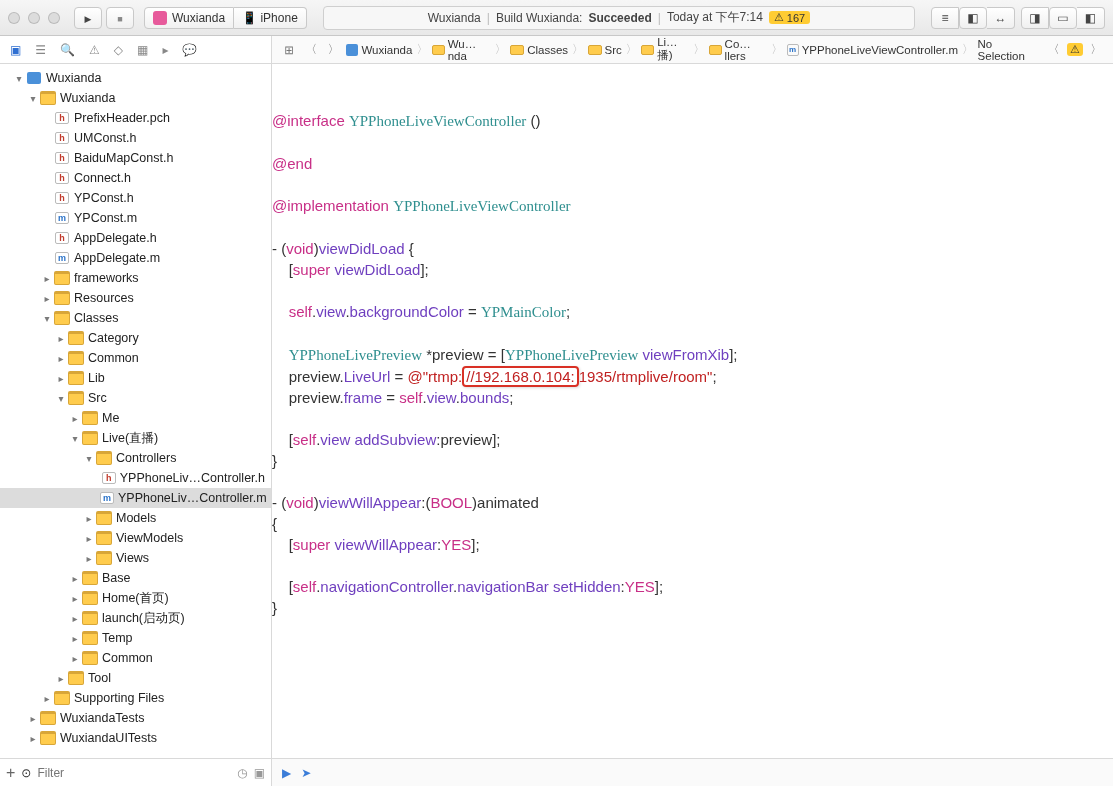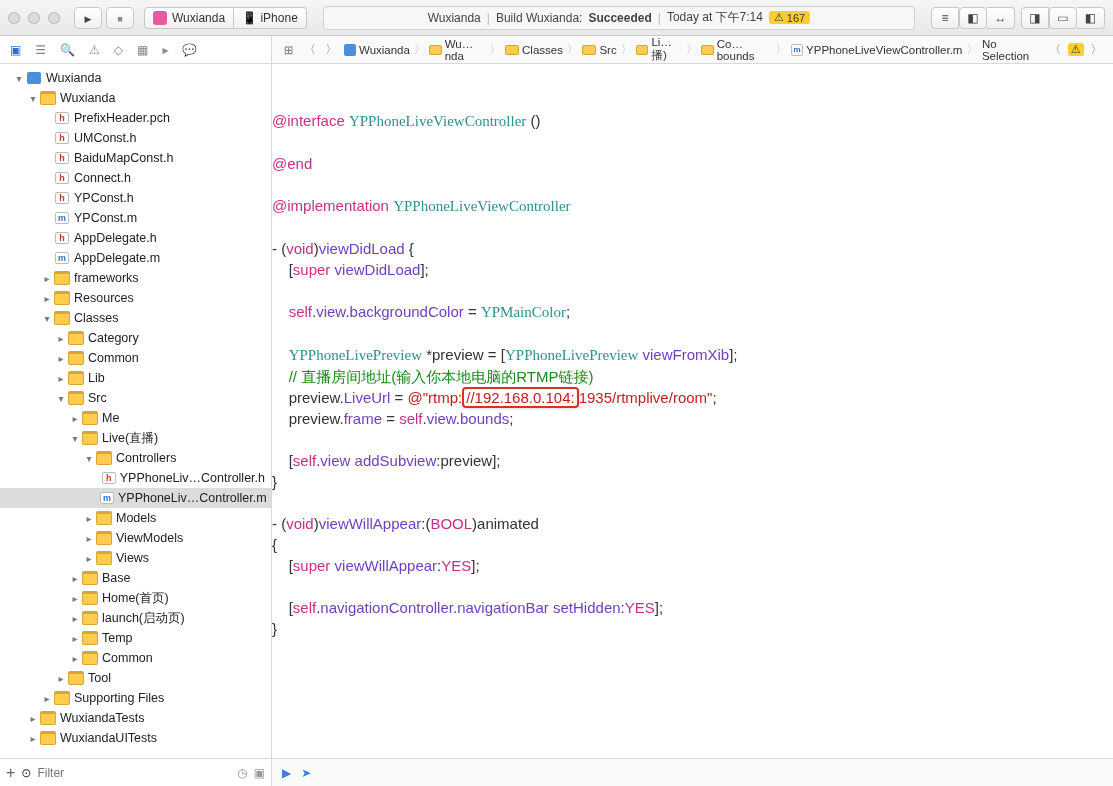--- a/index.html
+++ b/index.html
@@ -356,21 +356,21 @@
           <span>Src</span>
         </span>
         <span class="chev">〉</span>
       <span class="crumb">
           <span class="jicn-folder"></span>
           <span>Li…播)</span>
         </span>
         <span class="chev">〉</span>
       <span class="crumb">
           <span class="jicn-folder"></span>
-          <span>Co…bounds</span>
+          <span>Co…llers</span>
         </span>
         <span class="chev">〉</span>
       <span class="crumb">
           <span class="jicn-m">m</span>
           <span>YPPhoneLiveViewController.m</span>
         </span>
         <span class="chev">〉</span>
       <span class="crumb">
           <span>No Selection</span>
         </span>
@@ -388,21 +388,20 @@
 <span class="kw">@end</span>
 &nbsp;
 <span class="kw">@implementation</span> <span class="type">YPPhoneLiveViewController</span>
 &nbsp;
 - (<span class="kw">void</span>)<span class="type2">viewDidLoad</span> {
     [<span class="kw">super</span> <span class="type2">viewDidLoad</span>];
     
     <span class="kw">self</span>.<span class="type2">view</span>.<span class="type2">backgroundColor</span> = <span class="type">YPMainColor</span>;
     
     <span class="type">YPPhoneLivePreview</span> *preview = [<span class="type">YPPhoneLivePreview</span> <span class="type2">viewFromXib</span>];
-<span class="cmt">    // 直播房间地址(输入你本地电脑的RTMP链接)</span>
     preview.<span class="type2">LiveUrl</span> = <span class="str">@"rtmp:<span class="hl-box">//192.168.0.104:</span>1935/rtmplive/room"</span>;
     preview.<span class="type2">frame</span> = <span class="kw">self</span>.<span class="type2">view</span>.<span class="type2">bounds</span>;
     
     [<span class="kw">self</span>.<span class="type2">view</span> <span class="type2">addSubview</span>:preview];
 }
 &nbsp;
 - (<span class="kw">void</span>)<span class="type2">viewWillAppear</span>:(<span class="kw">BOOL</span>)animated
 {
     [<span class="kw">super</span> <span class="type2">viewWillAppear</span>:<span class="kw">YES</span>];
     

